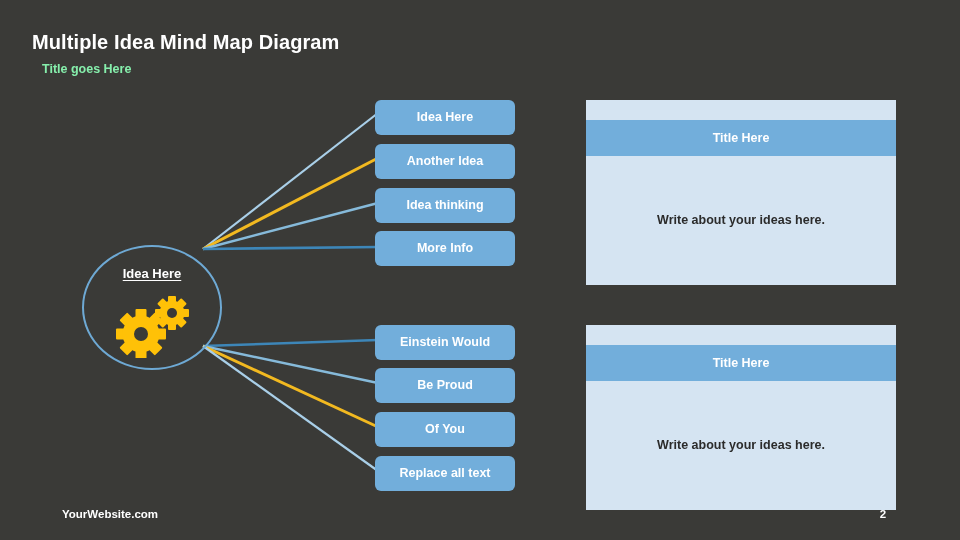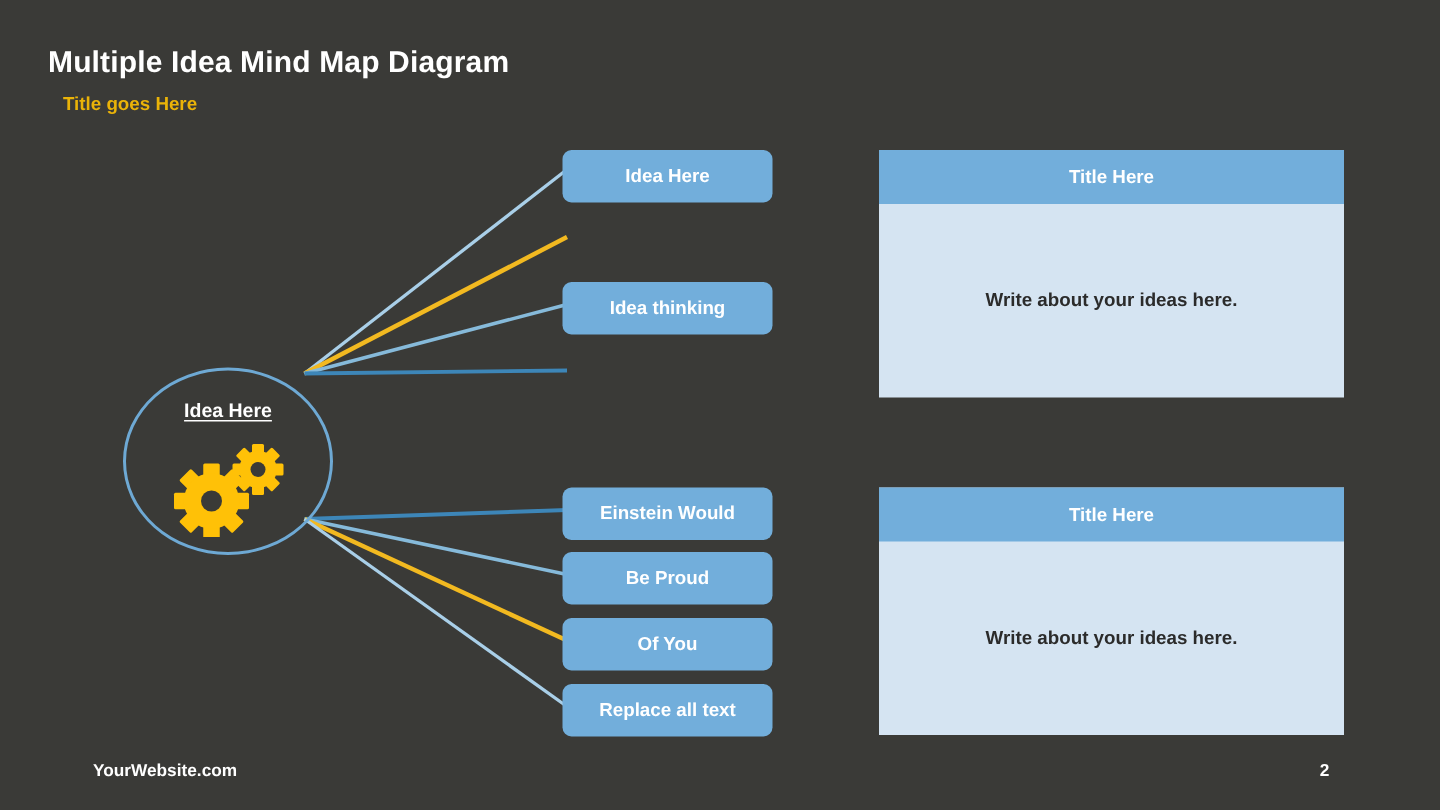--- a/index.html
+++ b/index.html
@@ -31,21 +31,21 @@
     color: #ffffff;
     letter-spacing: 0.1px;
     white-space: nowrap;
   }
   .slide-subtitle {
     position: absolute;
     left: 42px;
     top: 62px;
     font-size: 12.5px;
     font-weight: bold;
-    color: #eab308;
+    color: #86efac;
     white-space: nowrap;
   }
 
   
   #connectors {
     position: absolute;
     left: 0;
     top: 0;
     width: 960px;
     height: 540px;
@@ -114,20 +114,21 @@
     left: 586px;
     width: 310px;
     background: #d5e4f2;
   }
   .panel-header {
     height: 36px;
     background: #72aedb;
     display: flex;
     align-items: center;
     justify-content: center;
+    margin-top: 20px;
   }
   .panel-title {
     font-size: 12.5px;
     font-weight: bold;
     color: #ffffff;
     white-space: nowrap;
   }
   .panel-body {
     height: 129px;
     display: flex;
@@ -208,22 +209,28 @@
         <rect x="-17" y="-4" width="34" height="8" rx="1" transform="rotate(45)"></rect>
         <circle cx="0" cy="0" r="12.5"></circle>
         <circle cx="0" cy="0" r="5" fill="#3a3a37"></circle>
       </g>
     </svg>
   </div>
 
   <div class="pill" style="top:100px">
     <span class="pill-label">Idea Here</span>
   </div>
+  <div class="pill" style="top:144px">
+    <span class="pill-label">Another Idea</span>
+  </div>
   <div class="pill" style="top:188px">
     <span class="pill-label">Idea thinking</span>
+  </div>
+  <div class="pill" style="top:231px">
+    <span class="pill-label">More Info</span>
   </div>
 
   <div class="pill" style="top:325px">
     <span class="pill-label">Einstein Would</span>
   </div>
   <div class="pill" style="top:368px">
     <span class="pill-label">Be Proud</span>
   </div>
   <div class="pill" style="top:456px">
     <span class="pill-label">Replace all text</span>

